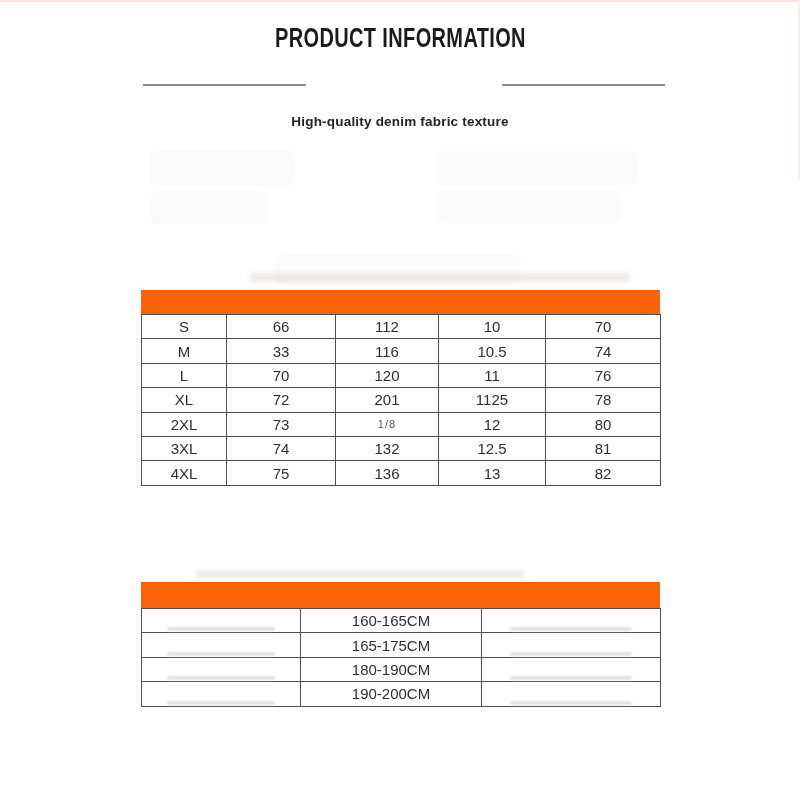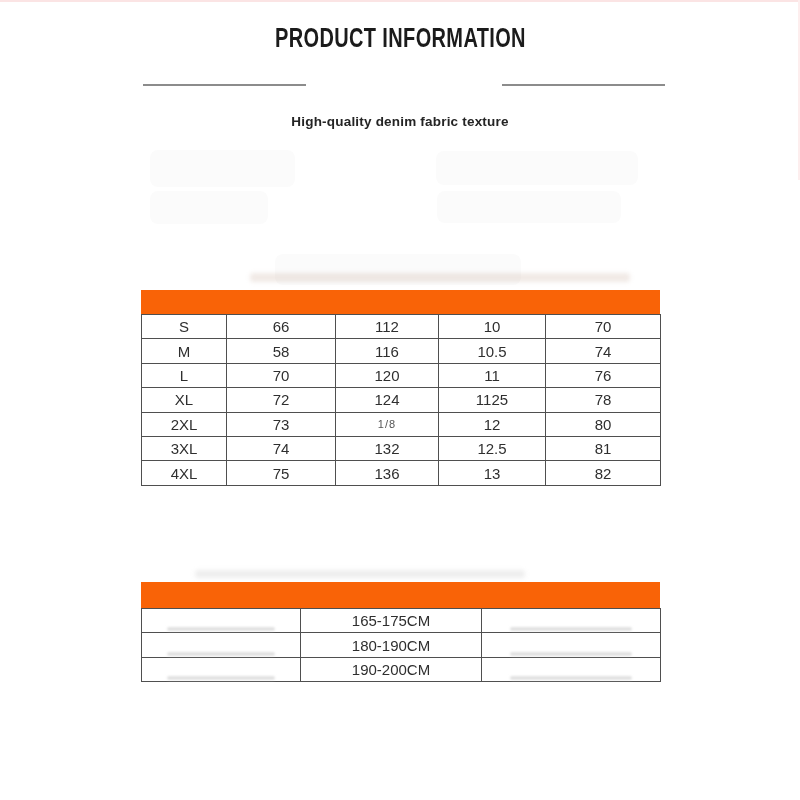--- a/index.html
+++ b/index.html
@@ -95,36 +95,36 @@
       <tbody id="size-table-body">
           <tr>
             <td>S</td>
             <td>66</td>
             <td>112</td>
             <td>10</td>
             <td>70</td>
           </tr>
           <tr>
             <td>M</td>
-            <td>58</td>
+            <td>33</td>
             <td>116</td>
             <td>10.5</td>
             <td>74</td>
           </tr>
           <tr>
             <td>L</td>
             <td>70</td>
             <td>120</td>
             <td>11</td>
             <td>76</td>
           </tr>
           <tr>
             <td>XL</td>
             <td>72</td>
-            <td>124</td>
+            <td>201</td>
             <td>1125</td>
             <td>78</td>
           </tr>
           <tr>
             <td>2XL</td>
             <td>73</td>
             <td class="small-val">1/8</td>
             <td>12</td>
             <td>80</td>
           </tr>
@@ -152,20 +152,29 @@
       <colgroup>
         <col style="width:159px">
           <col style="width:181px">
           <col style="width:179px">
       </colgroup>
       <tbody id="height-table-body">
           <tr>
             <td class="erased">
               <div class="smudge"></div>
             </td>
+            <td>160-165CM</td>
+            <td class="erased">
+              <div class="smudge"></div>
+            </td>
+          </tr>
+          <tr>
+            <td class="erased">
+              <div class="smudge"></div>
+            </td>
             <td>165-175CM</td>
             <td class="erased">
               <div class="smudge"></div>
             </td>
           </tr>
           <tr>
             <td class="erased">
               <div class="smudge"></div>
             </td>
             <td>180-190CM</td>

